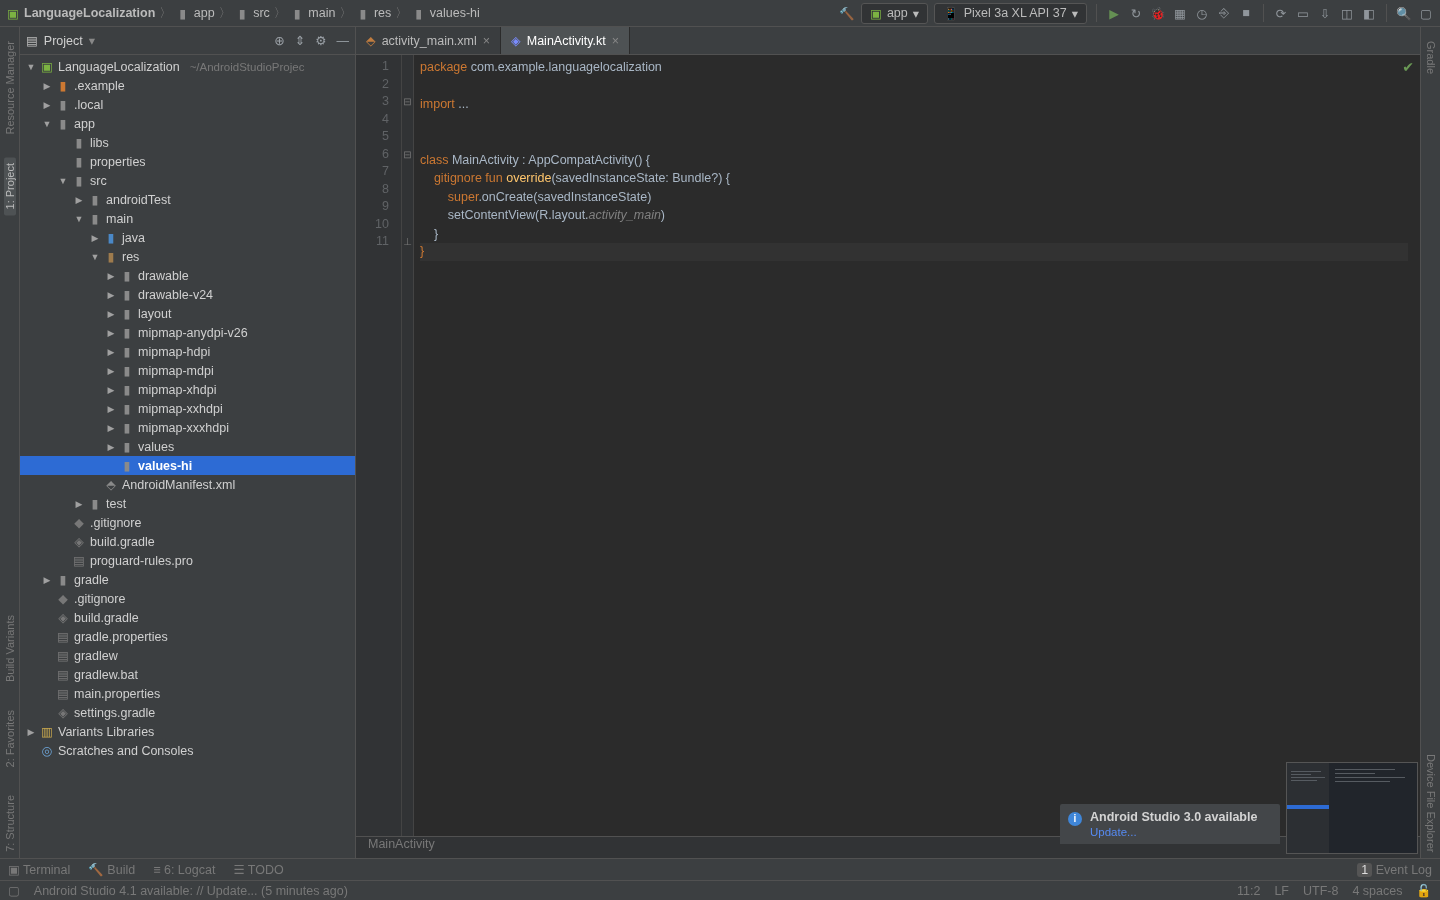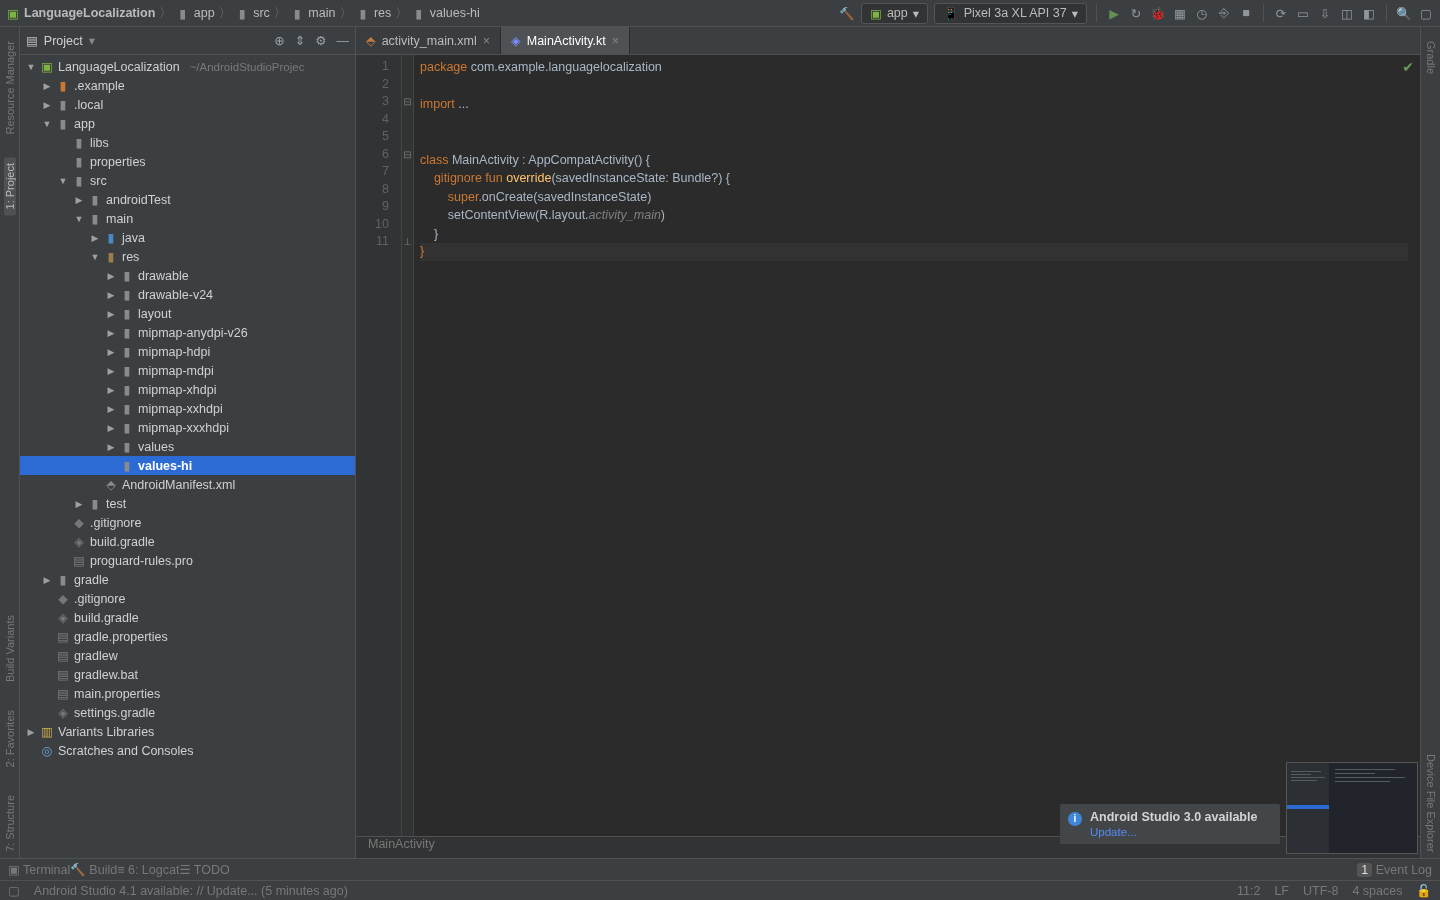--- a/index.html
+++ b/index.html
@@ -65,21 +65,21 @@
   .code{flex:1;padding:3px 0 0 6px;font-family:Consolas,Menlo,monospace;font-size:12.5px;line-height:17.5px;color:var(--brace);white-space:pre;background:var(--bg-0);}
   .kw{color:var(--kw-orange);}
   .fn{color:var(--kw-yellow);}
   .it{font-style:italic;color:var(--italic);}
   .hl-line{display:block;background:#323232;}
   .marker-strip{width:12px;background:var(--bg-0);}
   .check{position:absolute;top:4px;right:6px;color:#6a9955;font-size:14px;}
   
   .crumbbar{height:22px;background:var(--bg-2);border-top:1px solid var(--sep);display:flex;padding:0 12px;color:var(--text-dim);}
   
-  .bottom-tools{height:22px;background:var(--bg-1);border-top:1px solid var(--sep);display:flex;align-items:center;padding:0 8px;color:var(--text-dim);}
+  .bottom-tools{height:22px;background:var(--bg-1);border-top:1px solid var(--sep);display:flex;align-items:center;padding:0 8px;gap:18px;color:var(--text-dim);}
   .bottom-tools .spacer{flex:1;}
   
   .status{height:20px;background:var(--bg-1);border-top:1px solid var(--sep);display:flex;align-items:center;padding:0 8px;gap:14px;color:var(--text-dim);font-size:11.5px;}
   .status .spacer{flex:1;}
   
   .notif{position:absolute;right:160px;bottom:56px;background:#434649;border:none;border-radius:2px 2px 0 0;padding:6px 14px 6px 30px;width:220px;}
   .notif .t1{color:#d4d4d4;font-weight:600;}
   .notif .t2{color:#568af2;font-size:11.5px;margin-top:2px;}
   .notif .info{position:absolute;left:8px;top:8px;width:14px;height:14px;background:#3f86d8;border-radius:50%;color:#fff;text-align:center;font-size:10px;line-height:14px;font-weight:bold;}
   .minimap{position:absolute;right:22px;bottom:46px;width:132px;height:92px;background:#21252b;border:1px solid #555;}

